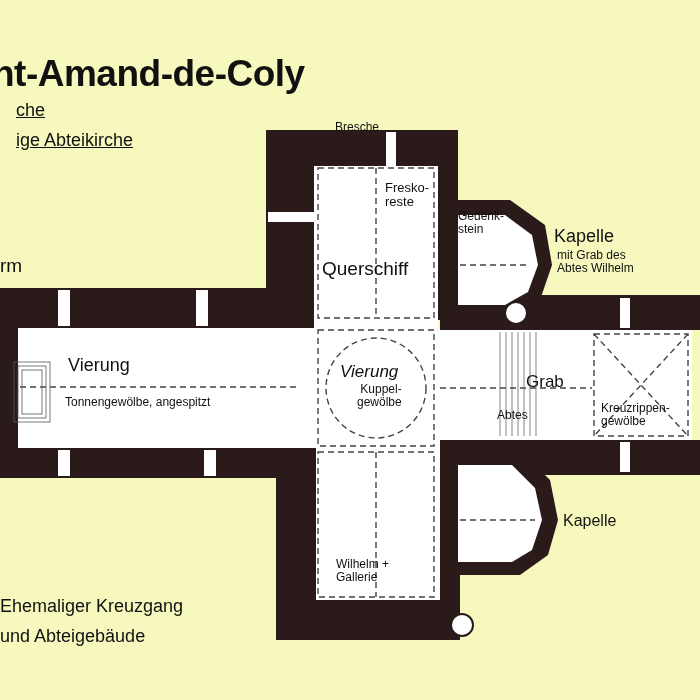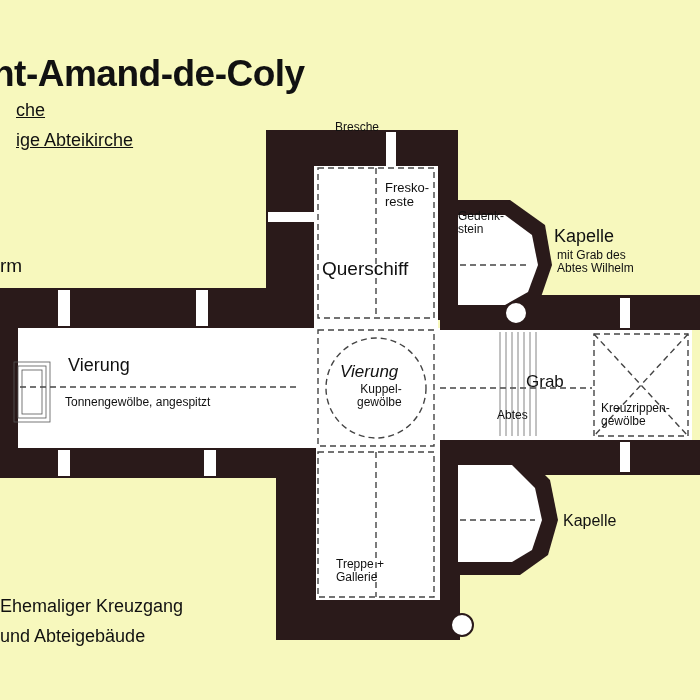--- a/index.html
+++ b/index.html
@@ -136,16 +136,16 @@
 <div class="lbl schiff">Vierung</div>
 <div class="lbl tonnen">Tonnengewölbe, angespitzt</div>
 <div class="lbl vierung">Vierung</div>
 <div class="lbl kuppel" style="white-space:pre">Kuppel-
 gewölbe</div>
 <div class="lbl chor">Grab</div>
 <div class="lbl treppe">Abtes</div>
 <div class="lbl kreuz" style="white-space:pre">Kreuzrippen-
 gewölbe</div>
 <div class="lbl kapelle-s">Kapelle</div>
-<div class="lbl arkatur" style="white-space:pre">Treppe +
+<div class="lbl arkatur" style="white-space:pre">Wilhelm +
 Gallerie</div>
 <div class="lbl ehem">Ehemaliger Kreuzgang</div>
 <div class="lbl ehem ehem2">und Abteigebäude</div>
 
 </body></html>

